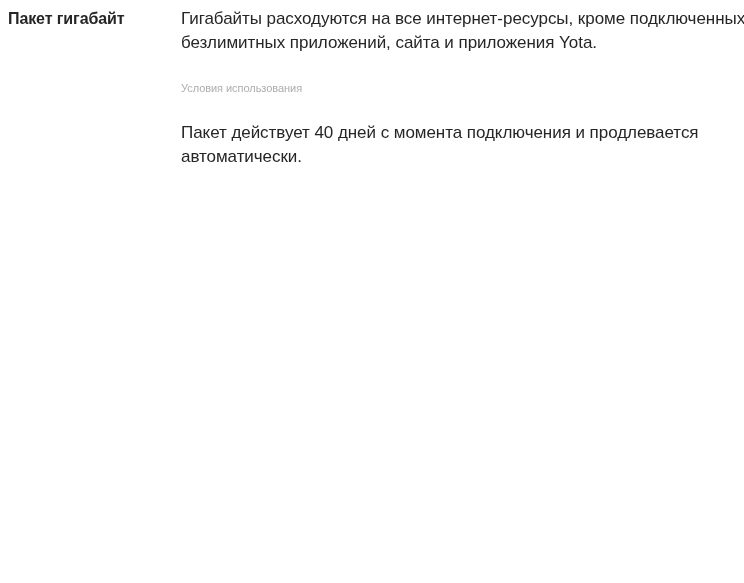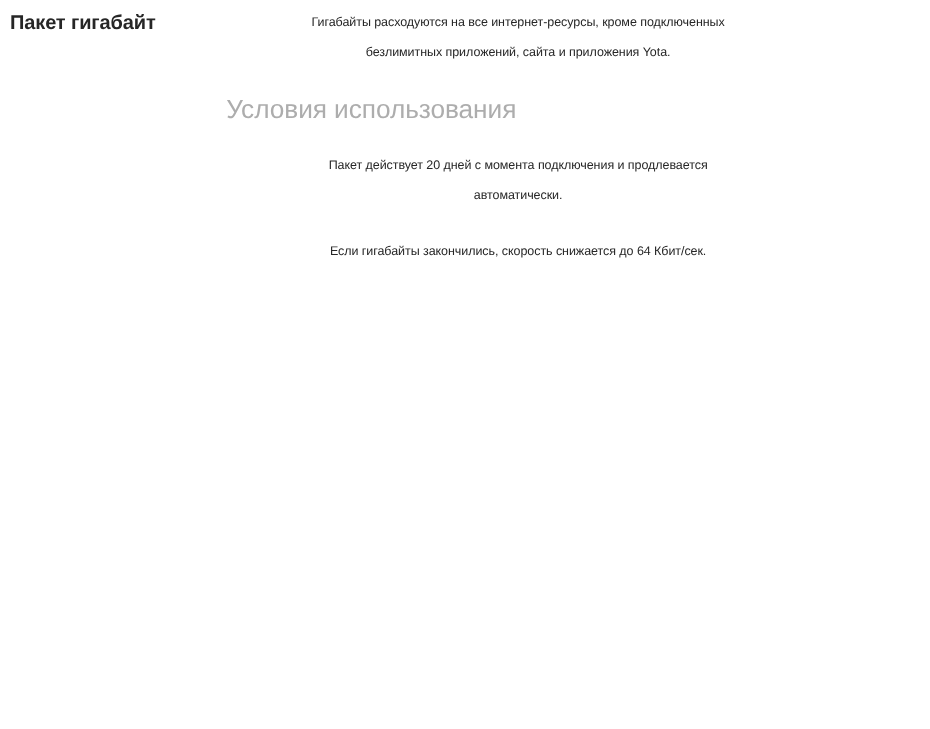--- a/index.html
+++ b/index.html
@@ -29,44 +29,42 @@
     font-weight: bold;
     line-height: 24px;
     color: #262626;
     letter-spacing: -0.1px;
   }
   .section-content {
     flex: 1 1 auto;
     min-width: 0;
   }
   .para {
-    font-size: 10px;
+    font-size: 17px;
     line-height: 24px;
     margin: 0 0 21px 0;
     white-space: pre;
     color: #262626;
     letter-spacing: -0.05px;
-    text-align: center;
   }
   .subheading {
-    font-size: 21px;
+    font-size: 11px;
     line-height: 24px;
     margin: 0 0 21px 0;
     white-space: pre;
     color: #adadad;
     letter-spacing: -0.05px;
   }
 </style>
 </head>
 <body>
 
 <div class="section-row">
   <div class="section-label">Пакет гигабайт</div>
 
   <div class="section-content">
     <div class="para">Гигабайты расходуются на все интернет-ресурсы, кроме подключенных
 безлимитных приложений, сайта и приложения Yota.</div>
     <div class="subheading">Условия использования</div>
-    <div class="para">Пакет действует 20 дней с момента подключения и продлевается
+    <div class="para">Пакет действует 40 дней с момента подключения и продлевается
 автоматически.</div>
-    <div class="para">Если гигабайты закончились, скорость снижается до 64 Кбит/сек.</div>
   </div>
 </div>
 
 </body></html>

